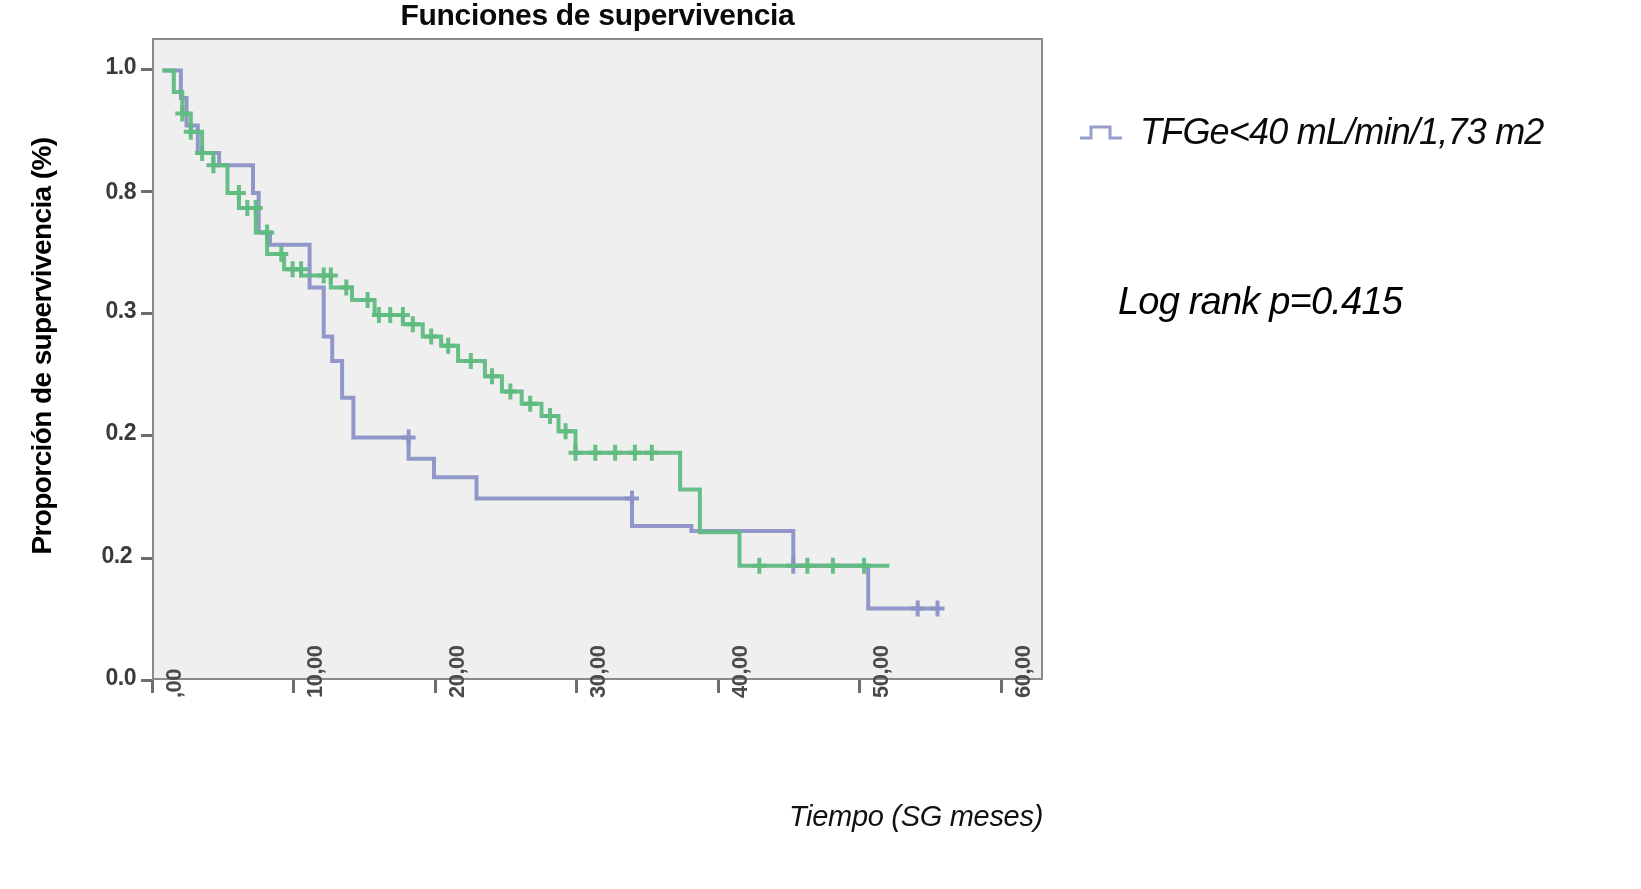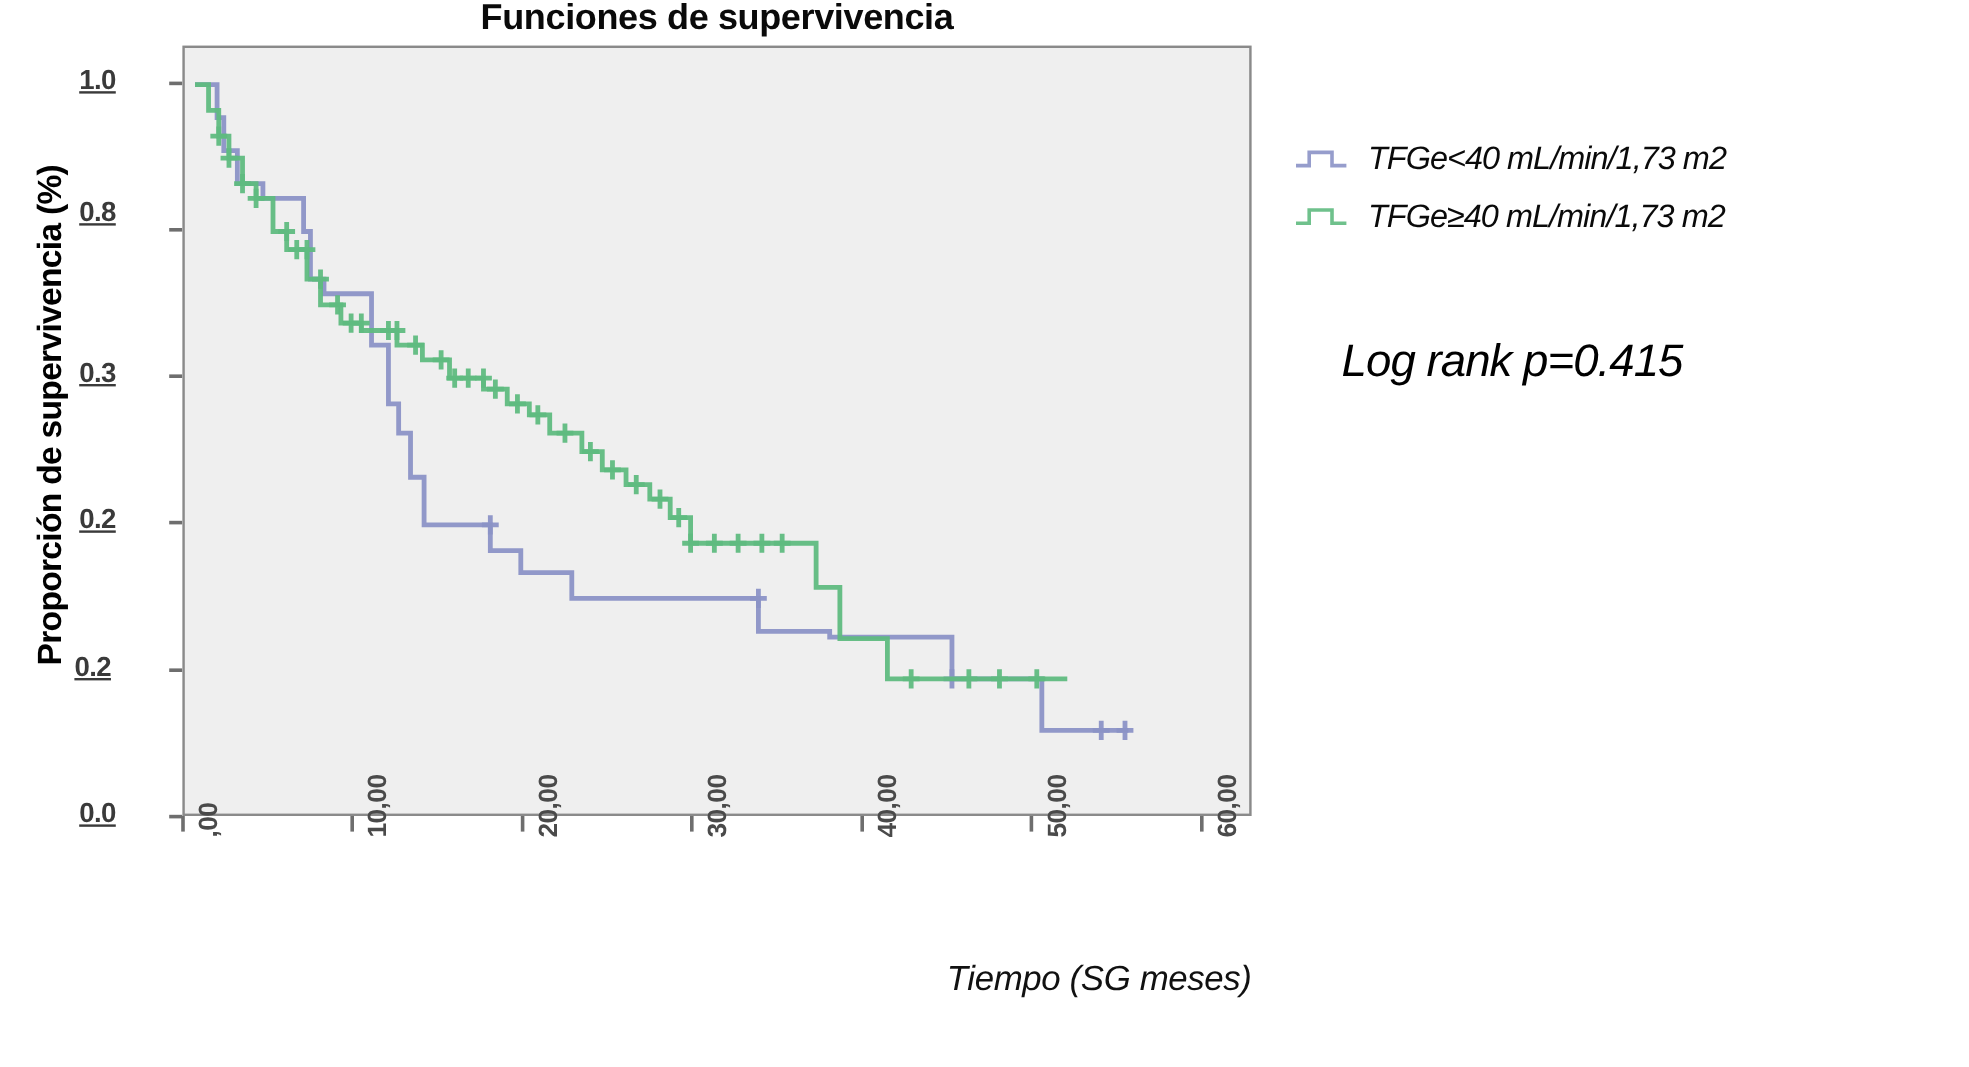--- a/index.html
+++ b/index.html
@@ -32,41 +32,41 @@
 
   
   #plot-area{
     position:absolute; left:152px; top:38px; width:891px; height:642px;
     background:#efefef; border:2px solid #8a8a8a; box-sizing:border-box;
   }
   #plot-svg{position:absolute;left:0;top:0;width:891px;height:642px;}
 
   
   .y-tick-label{
-    position:absolute; right:0; width:70px; 
-    font-size:23px; font-weight:bold; color:#3a3a3a; letter-spacing:-0.5px;text-decoration:underline;
+    position:absolute; right:0; width:70px; text-align:right;
+    font-size:23px; font-weight:bold; color:#3a3a3a; letter-spacing:-0.5px;
   }
   #y-ticks{position:absolute;left:70px;top:38px;width:82px;height:642px;}
   .y-tick-mark{position:absolute;right:0;width:11px;height:3px;background:#6e6e6e;}
 
   
   #x-ticks{position:absolute;left:152px;top:680px;width:891px;height:120px;}
   .x-tick-mark{position:absolute;top:0;width:3px;height:13px;background:#6e6e6e;}
   .x-tick-label{
     position:absolute; top:18px; font-size:22px; font-weight:bold;
     color:#4a4a4a; white-space:nowrap; letter-spacing:-0.5px;
     transform:rotate(-90deg); transform-origin:0 0;
   }
 
   
   #legend{position:absolute; left:1078px; top:108px; width:560px;}
   .legend-row{display:flex; align-items:center; height:48px;}
   .legend-swatch{width:46px;height:26px;flex:0 0 46px;margin-right:16px;}
   .legend-label{
-    font-style:italic; font-size:27px; color:#0a0a0a;
+    font-style:italic; font-size:36px; color:#0a0a0a;
     white-space:nowrap; letter-spacing:-0.8px;
   }
 
   
   #logrank{
     position:absolute; left:1118px; top:280px;
     font-style:italic; font-size:38px; color:#000;
     letter-spacing:-0.8px; white-space:nowrap;
   }
 </style>
@@ -82,21 +82,21 @@
   <div id="y-ticks">
       <div class="y-tick-mark" style="top: 641px;"></div>
       <div class="y-tick-label" style="top: 626px; right: 16px;">0.0</div>
       <div class="y-tick-mark" style="top: 518.714px;"></div>
       <div class="y-tick-label" style="top: 503.714px; right: 20px;">0.2</div>
       <div class="y-tick-mark" style="top: 396.429px;"></div>
       <div class="y-tick-label" style="top: 381.429px; right: 16px;">0.2</div>
       <div class="y-tick-mark" style="top: 274.143px;"></div>
       <div class="y-tick-label" style="top: 259.143px; right: 16px;">0.3</div>
       <div class="y-tick-mark" style="top: 151.857px;"></div>
-      <div class="y-tick-label" style="top: 125px; right: 16px;">0.8</div>
+      <div class="y-tick-label" style="top: 140px; right: 16px;">0.8</div>
       <div class="y-tick-mark" style="top: 29.5714px;"></div>
       <div class="y-tick-label" style="top: 14.5714px; right: 16px;">1.0</div>
     </div>
 
   <div id="plot-area">
     <svg id="plot-svg" viewBox="0 0 891 642" preserveAspectRatio="none">
         <g>
           <path d="M8.5 30.6 L26.9 30.6 L26.9 58.1 L32.5 58.1 L32.5 85.6 L43.8 85.6 L43.8 113.1 L65.1 113.1 L65.1 125.3 L99.0 125.3 L99.0 152.9 L104.7 152.9 L104.7 192.6 L116.0 192.6 L116.0 204.8 L155.6 204.8 L155.6 247.6 L169.7 247.6 L169.7 296.5 L178.2 296.5 L178.2 321.0 L188.1 321.0 L188.1 357.7 L199.4 357.7 L199.4 397.4 L254.6 397.4 L254.6 418.8 L280.0 418.8 L280.0 437.2 L322.5 437.2 L322.5 458.6 L478.0 458.6 L478.0 486.1 L537.4 486.1 L537.4 491.0 L639.3 491.0 L639.3 525.8 L714.2 525.8 L714.2 568.6 L786.3 568.6" fill="none" stroke="#8b92c6" stroke-width="4" stroke-linejoin="miter" stroke-linecap="butt" opacity="0.95"></path>
           <path d="M247.6 397.4 L261.6 397.4 M254.6 389.4 L254.6 405.4" stroke="#8b92c6" stroke-width="4" fill="none" opacity="0.95"></path>
           <path d="M471.0 458.6 L485.0 458.6 M478.0 450.6 L478.0 466.6" stroke="#8b92c6" stroke-width="4" fill="none" opacity="0.95"></path>
@@ -165,23 +165,17 @@
 
   <div id="x-axis-title">Tiempo (SG meses)</div>
 
   <div id="legend">
       <div class="legend-row">
         <svg class="legend-swatch" viewBox="0 0 46 26">
           <path d="M2 19 L13 19 L13 8 L32 8 L32 19 L44 19" fill="none" stroke="#8b92c6" stroke-width="3" opacity="0.9"></path>
         </svg>
         <span class="legend-label">TFGe&lt;40 mL/min/1,73 m2</span>
       </div>
-      <div class="legend-row">
-        <svg class="legend-swatch" viewBox="0 0 46 26">
-          <path d="M2 19 L13 19 L13 8 L32 8 L32 19 L44 19" fill="none" stroke="#5fba80" stroke-width="3" opacity="0.9"></path>
-        </svg>
-        <span class="legend-label">TFGe≥40 mL/min/1,73 m2</span>
-      </div>
     </div>
 
   <div id="logrank">Log rank p=0.415</div>
 
 </div>
 
 </body></html>

